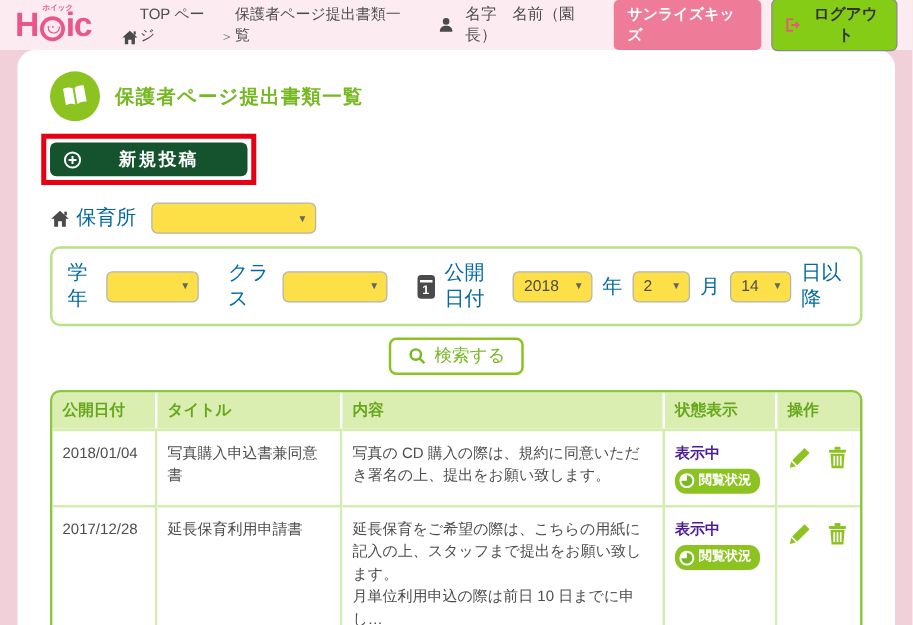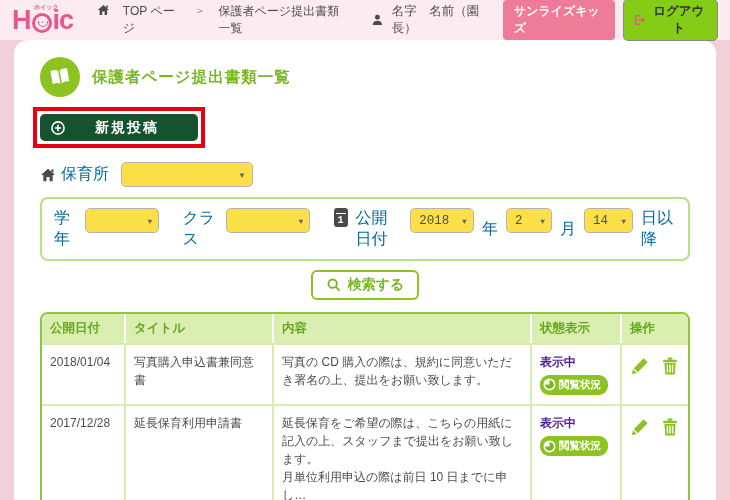--- a/index.html
+++ b/index.html
@@ -17,21 +17,21 @@
   .logo { position:relative; display:flex; align-items:flex-end; color:#e9578a;
           font-weight:bold; font-size:27px; letter-spacing:-1px; line-height:1; padding-right:6px;}
   .logo .tagline { position:absolute; top:-3px; left:22px; font-size:6px; letter-spacing:0; font-weight:bold; }
   .logo .o-face { display:inline-block; width:20px; height:20px; background:#e9578a; border-radius:50%;
                   position:relative; margin:0 1px 1px 1px; }
   .logo .o-face::before { content:""; position:absolute; inset:3px; background:#fcecf1; border-radius:50%; }
   .logo .o-face::after { content:""; position:absolute; left:6px; top:8px; width:8px; height:5px;
                   border:1.6px solid #e9578a; border-top:none; border-radius:0 0 8px 8px; }
   .logo .eyes { position:absolute; left:0; top:7px; width:20px; text-align:center; z-index:2;
                 font-size:5px; color:#e9578a; letter-spacing:2px; }
-  .breadcrumb { display:flex; align-items:flex-start; gap:13px; font-size:12px; color:#4d4d4d; margin-left:8px; }
+  .breadcrumb { display:flex; align-items:flex-end; gap:1px; font-size:12px; color:#4d4d4d; margin-left:8px; }
   .breadcrumb .sep { color:#777; font-size:11px; }
   .spacer { flex:1; }
   .userarea { display:flex; align-items:center; gap:8px; font-size:12.5px; }
   .username { color:#4d4d4d; }
   .org-badge { background:#ee7b98; color:#fff; font-size:12px; font-weight:bold;
                padding:3px 11px; border-radius:4px; }
   .logout-btn { display:flex; align-items:center; gap:4px; background:#84cc16; border:1.5px solid #8a8a8a;
                 border-radius:5px; padding:3px 9px; font-size:12.5px; font-weight:bold; color:#333; cursor:pointer; }
   .icon16 { width:16px; height:16px; display:block; }
   .icon14 { width:14px; height:14px; display:block; }
@@ -56,31 +56,31 @@
                 padding:5px 13px; border-radius:5px; letter-spacing:1px; }
   .field-label { font-size:16px; color:#0369a1; display:flex; align-items:center; gap:5px; }
   .select { position:relative; background:#fde047; border:1.5px solid #b3b3b3; border-radius:5px;
             height:25px; display:flex; align-items:center; padding:0 20px 0 8px;
             font-size:12.5px; color:#4d4d4d; cursor:pointer; }
   .select::after { content:"▼"; position:absolute; right:6px; top:50%; transform:translateY(-50%);
                    font-size:8px; color:#666; }
   .w132{width:132px;} .w90{width:90px;} .w104{width:104px;} .w76{width:76px;} .w52{width:52px;} .w56{width:56px;}
   
   .filter-box { border:2px solid #b9e185; border-radius:8px; padding:9px 12px;
-                display:flex; gap:8px; margin-bottom:9px;font-family:Liberation Mono, monospace; }
+                display:flex; align-items:center; gap:8px; margin-bottom:9px; }
   .filter-box .gap { width:10px; }
   .cal-icon { width:19px; height:19px; background:#4a4a4a; border-radius:3px; position:relative;
               color:#fff; font-size:10px; font-weight:bold; display:flex; align-items:flex-end; justify-content:center;
               padding-bottom:1px; }
   .cal-icon::before { content:""; position:absolute; left:2px; right:2px; top:4.5px; height:1.6px; background:#fff; }
   
   .search-row { text-align:center; margin-bottom:12px; }
   .search-btn { display:inline-flex; align-items:center; gap:6px; background:#fff; cursor:pointer;
                 border:2px solid #8cc320; border-radius:6px; padding:4px 13px;
-                color:#76b822; font-size:14px; font-weight:bold; }
+                color:#76b822; font-size:14px; font-weight:normal; }
   
   table { width:100%; border-collapse:separate; border-spacing:0; border:2px solid #8dc73f;
           border-radius:8px; overflow:hidden; font-size:12px; }
   thead th { background:#d9eeb0; color:#68a71d; font-size:12.5px; font-weight:bold; text-align:left;
              padding:6px 8px; border-right:2px solid #fff; }
   thead th:last-child { border-right:none; }
   tbody td { background:#fff; vertical-align:top; padding:8px; border-top:2px solid #d6edb2;
              border-right:2px solid #d6edb2; color:#4d4d4d; line-height:1.5; }
   tbody td:last-child { border-right:none; }
   col.c-date{width:84px;} col.c-title{width:148px;} col.c-status{width:90px;} col.c-ops{width:64px;}

